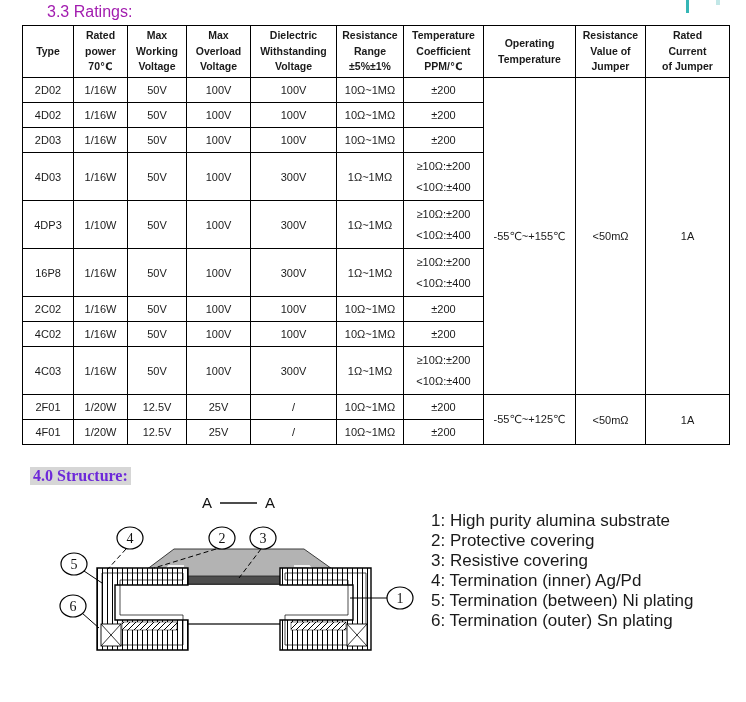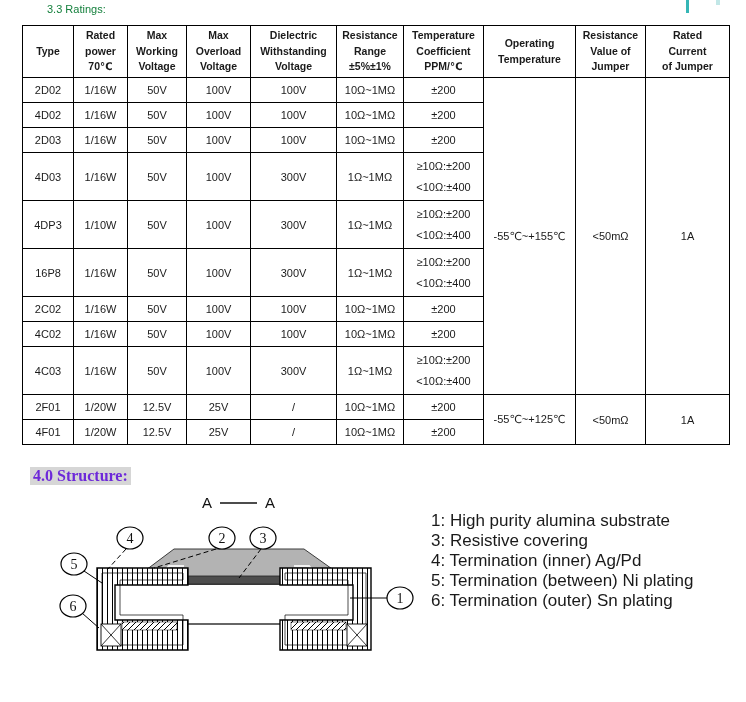--- a/index.html
+++ b/index.html
@@ -1,20 +1,20 @@
 <!DOCTYPE html>
 <html><head>
 <meta charset="utf-8">
 <style>
   html,body{margin:0;padding:0;background:#fff;}
   .page{position:relative;width:746px;height:702px;background:#fff;overflow:hidden;
         font-family:"Liberation Sans","DejaVu Sans",sans-serif;color:#111;}
   .teal-a{position:absolute;left:686px;top:0;width:3px;height:13px;background:#35b6b6;}
   .teal-b{position:absolute;left:716px;top:0;width:4px;height:5px;background:#c2e7e7;}
-  .ratings-title{position:absolute;left:47px;top:3px;font-size:11px;color:#15803d;}
+  .ratings-title{position:absolute;left:47px;top:3px;font-size:16px;color:#a21caf;}
   table.ratings{position:absolute;left:22px;top:25px;width:707px;border-collapse:collapse;
         table-layout:fixed;}
   table.ratings th,table.ratings td{border:1px solid #000;text-align:center;vertical-align:middle;
         padding:0;font-size:11px;color:#1a1a1a;overflow:hidden;}
   table.ratings th{font-weight:bold;font-size:10.5px;line-height:1.5;}
   table.ratings thead tr{height:52px;}
   table.ratings tbody tr{height:25px;}
   table.ratings tbody tr.tall{height:48px;}
   td.two-line{line-height:1.9;}
   .structure-title{position:absolute;left:30px;top:467px;
@@ -227,19 +227,20 @@
       <text x="24" y="77">5</text>
       <ellipse cx="23" cy="114" rx="13" ry="11" fill="#fff" stroke="#000" stroke-width="1.2"></ellipse>
       <text x="23" y="119">6</text>
       <ellipse cx="350" cy="106" rx="13" ry="11" fill="#fff" stroke="#000" stroke-width="1.2"></ellipse>
       <text x="350" y="111">1</text>
     </g>
   </svg>
 
   <div class="legend">
     <div>1: High purity alumina substrate</div>
+    <div>2: Protective covering</div>
     <div>3: Resistive covering</div>
     <div>4: Termination (inner) Ag/Pd</div>
     <div>5: Termination (between) Ni plating</div>
     <div>6: Termination (outer) Sn plating</div>
   </div>
 
 </div>
 
 </body></html>

